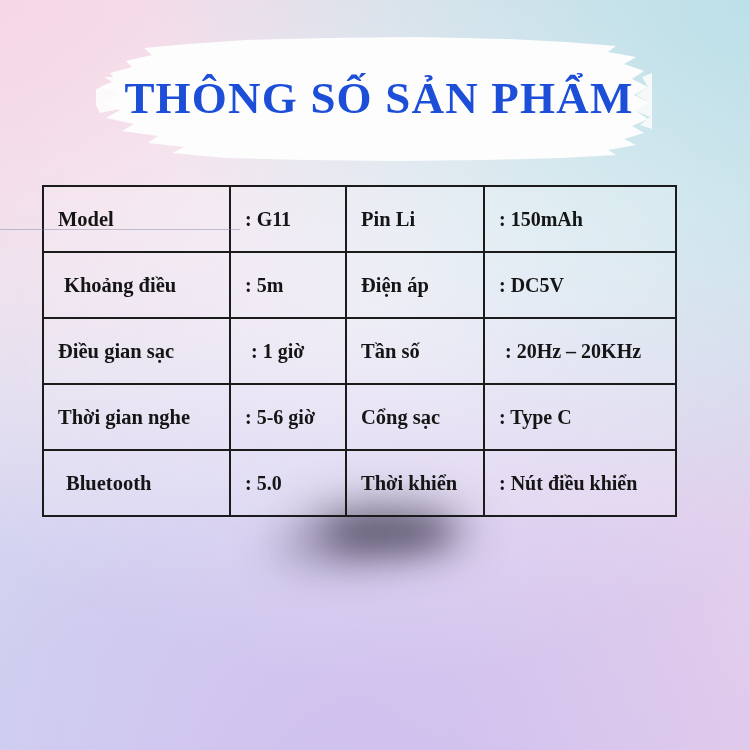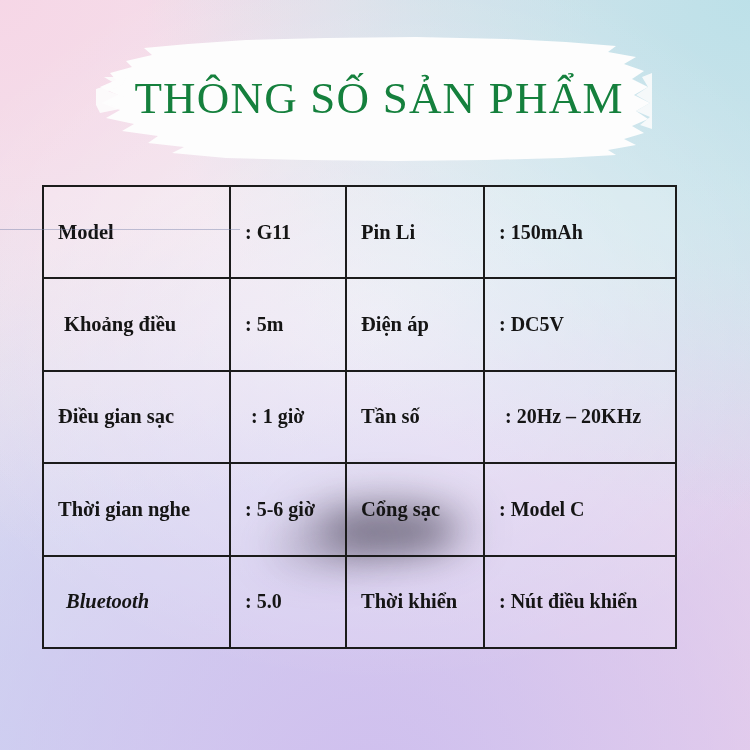--- a/index.html
+++ b/index.html
@@ -48,24 +48,24 @@
     height: 130px;
   }
   #brush-svg { position:absolute; inset:0; width:100%; height:100%; display:block; }
   #title-text {
     position: absolute;
     left: 0; right: 0; top: 0; bottom: 0;
     display: flex;
     align-items: center;
     justify-content: center;
     font-family: "Liberation Serif", serif;
-    font-weight: normal;
+    font-weight: bold;
     font-size: 45px;
     letter-spacing: 1.2px;
-    color: #15803d;
+    color: #1d4ed8;
     white-space: nowrap;
     padding-left: 10px;
     box-sizing: border-box;
   }
 
   
   .smudge {
     position: absolute;
     border-radius: 50%;
     background: rgba(40,32,56,0.40);
@@ -85,21 +85,21 @@
     height: 1px;
     background: rgba(120,130,170,0.45);
   }
 
   
   #spec-table {
     position: absolute;
     left: 42px;
     top: 185px;
     width: 633px;
-    height: 464px;
+    height: 332px;
     border-collapse: collapse;
     table-layout: fixed;
   }
   #spec-table td {
     border: 2.2px solid #1b1b1b;
     padding: 0 0 0 14px;
     vertical-align: middle;
     font-family: "Liberation Serif", serif;
     font-size: 20px;
     color: #151515;
@@ -110,21 +110,21 @@
     font-size: 20.5px;
   }
   #spec-table td.v {
     font-weight: bold;
   }
   col.c1 { width: 187px; }
   col.c2 { width: 116px; }
   col.c3 { width: 138px; }
   col.c4 { width: 192px; }
   .indent-1 { padding-left: 20px !important; }
-  .indent-2 { padding-left: 22px !important; font-style: italic; }
+  .indent-2 { padding-left: 22px !important; }
 </style>
 </head>
 <body>
 
 <div id="page">
 
   <div class="bg-layer" id="bg-base"></div>
   <div class="bg-layer" id="bg-soft"></div>
 
   <div id="title-band">
@@ -175,21 +175,21 @@
       <tr>
         <td class="k">Điều gian sạc</td>
         <td class="v indent-1">: 1 giờ</td>
         <td class="k">Tần số</td>
         <td class="v indent-1">: 20Hz – 20KHz</td>
       </tr>
       <tr>
         <td class="k">Thời gian nghe</td>
         <td class="v">: 5-6 giờ</td>
         <td class="k">Cổng sạc</td>
-        <td class="v">: Model C</td>
+        <td class="v">: Type C</td>
       </tr>
       <tr>
         <td class="k indent-2">Bluetooth</td>
         <td class="v">: 5.0</td>
         <td class="k">Thời khiển</td>
         <td class="v">: Nút điều khiển</td>
       </tr>
     </tbody>
   </table>
 

